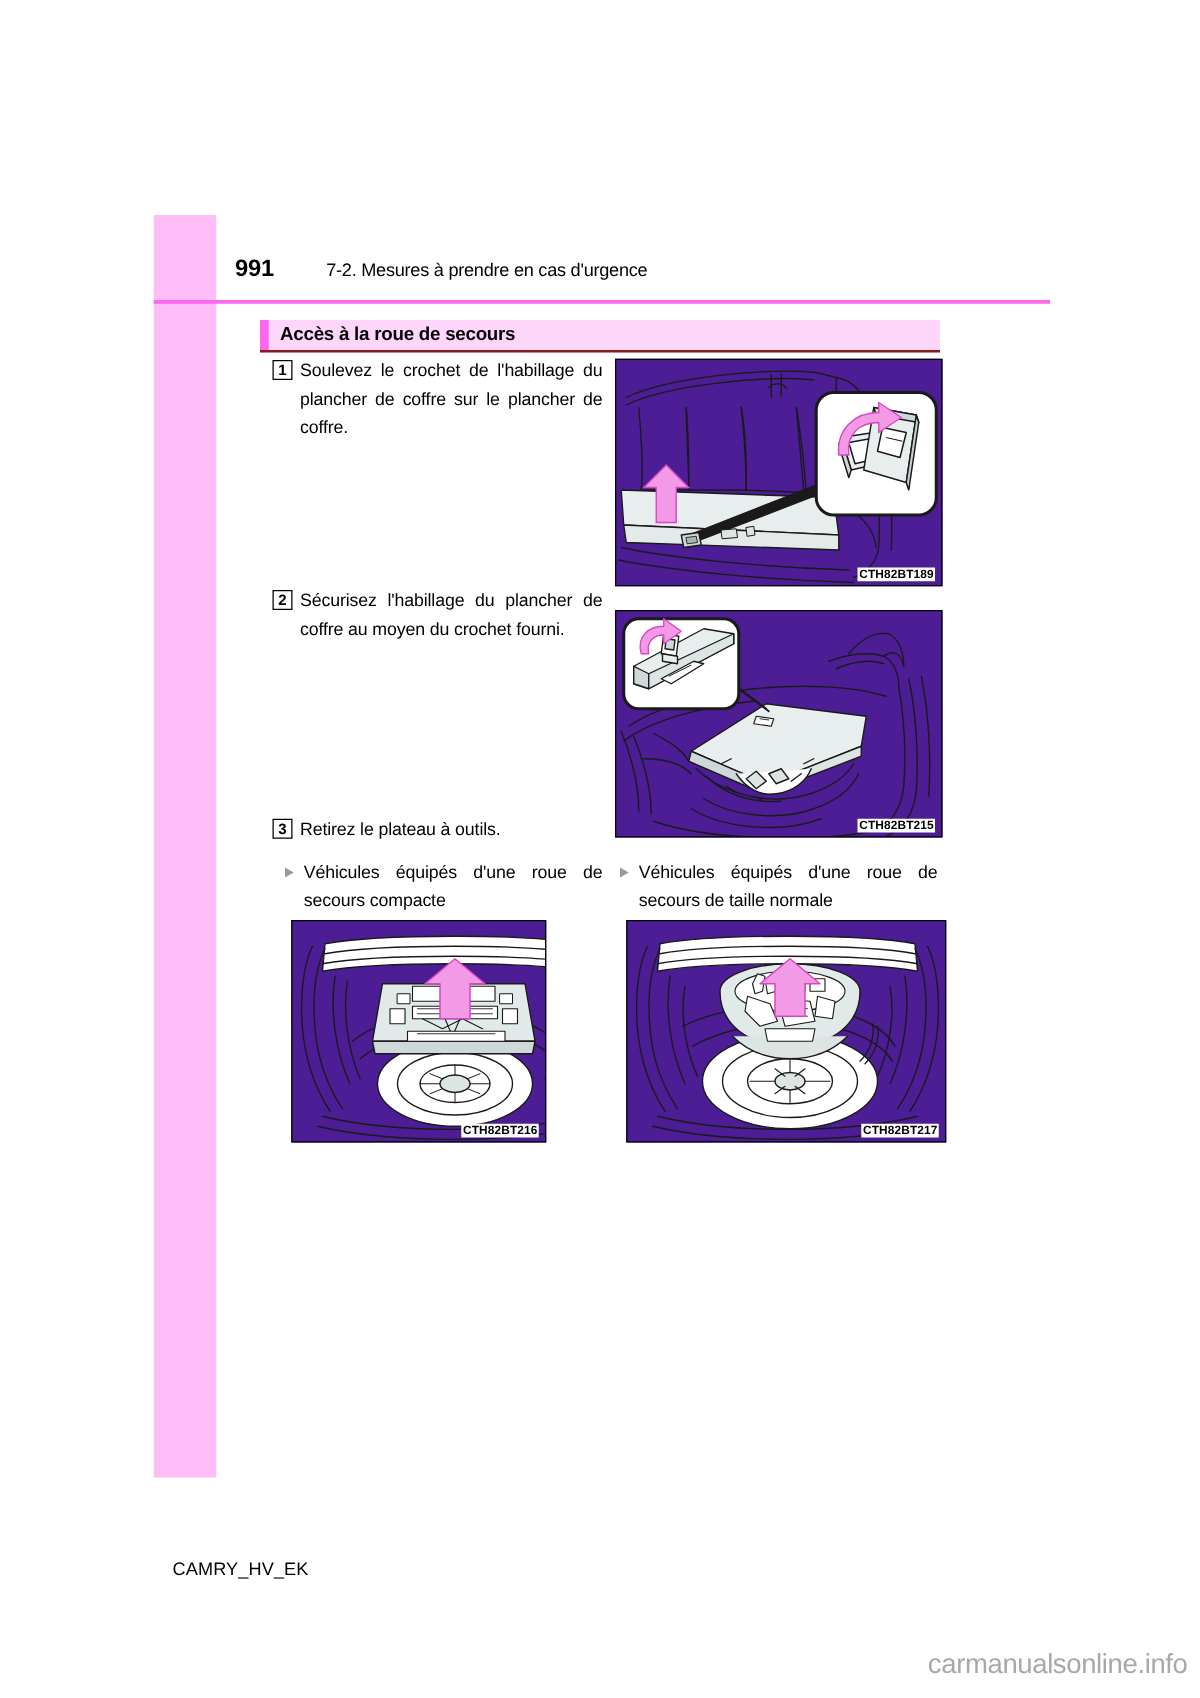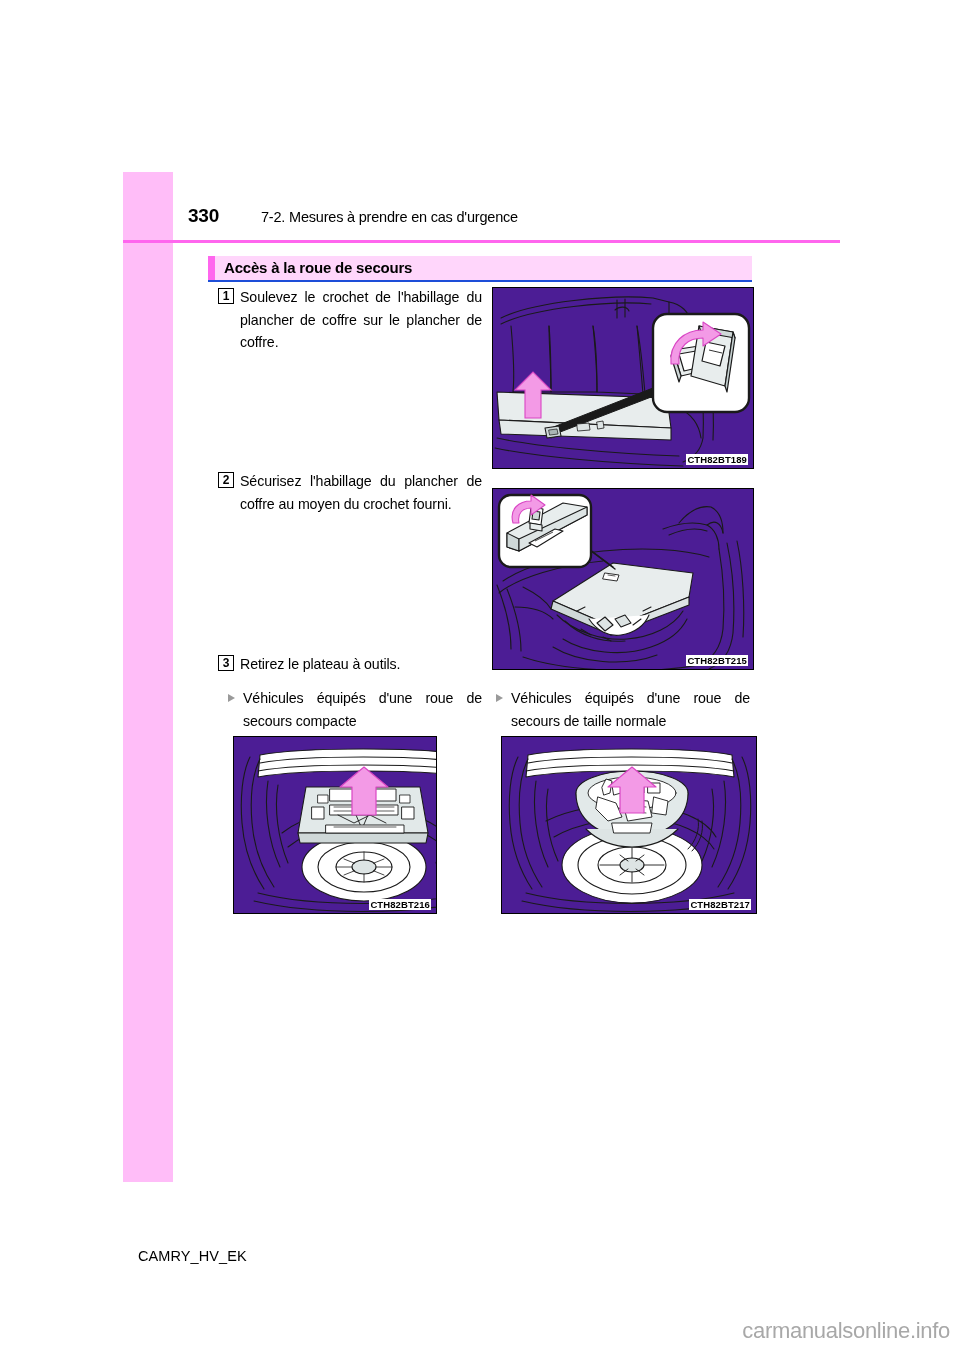--- a/index.html
+++ b/index.html
@@ -59,21 +59,21 @@
   }
 
   
   #section-heading {
     position: absolute;
     left: 208px;
     top: 256px;
     width: 544px;
     height: 26px;
     background: #ffd6fb;
-    border-bottom: 2px solid #1d4ed8;
+    border-bottom: 2px solid #7f1d1d;
     box-sizing: border-box;
   }
   #section-heading .accent {
     position: absolute;
     left: 0;
     top: 0;
     width: 7px;
     height: 24px;
     background: #ff66ee;
   }
@@ -169,21 +169,21 @@
     color: #a8a8a8;
     letter-spacing: -0.3px;
   }
 </style>
 </head>
 <body>
 
 <div id="edge-tab"></div>
 
 <div id="page-header">
-  <div id="page-number">330</div>
+  <div id="page-number">991</div>
   <div id="header-title">7-2. Mesures à prendre en cas d'urgence</div>
 </div>
 <div id="header-rule"></div>
 
 <div id="section-heading">
   <div class="accent"></div>
   <div class="label">Accès à la roue de secours</div>
 </div>
 
 <div class="step-num" style="left:218px; top:288px;">1</div>

